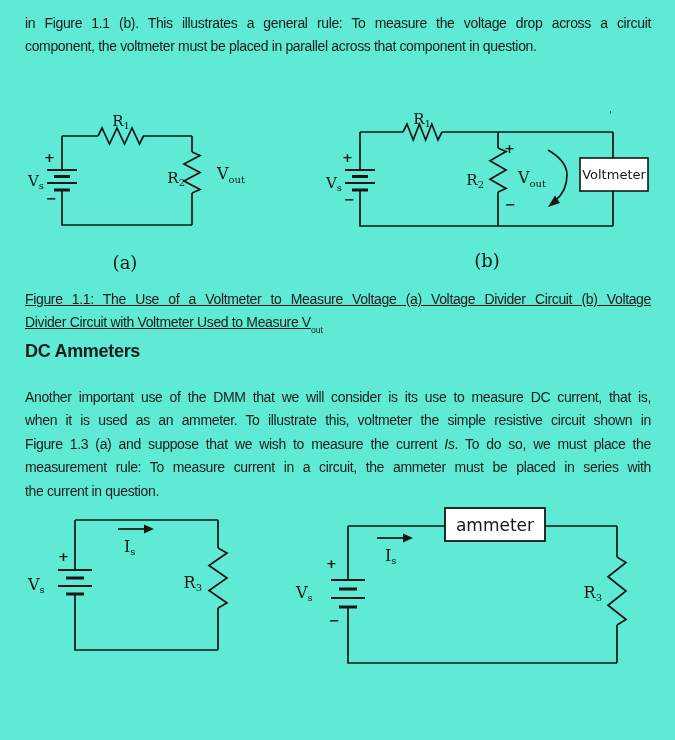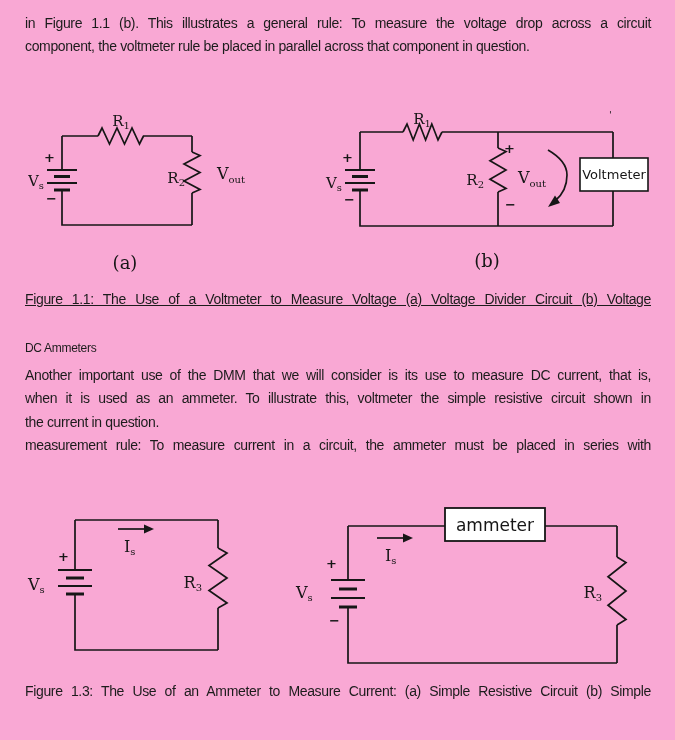--- a/index.html
+++ b/index.html
@@ -1,30 +1,30 @@
 <!DOCTYPE html>
 <html><head>
 <meta charset="utf-8">
 <style>
   html,body { margin:0; padding:0; background:#ffffff; }
   .page {
-    position:relative; width:675px; height:740px; background:#f9a8d4;
+    position:relative; width:675px; height:740px; background:#5eead4;
     font-family:"Liberation Sans", sans-serif; color:#1c1c1c; overflow:hidden;
   }
   .para {
     position:absolute; left:25px; width:626px;
     font-size:14px; line-height:23.4px; letter-spacing:-0.35px;
   }
   .para .line { text-align:justify; text-align-last:justify; }
   .para .line.last { text-align-last:left; }
   .para sub { font-size:0.62em; position:relative; top:0.22em; letter-spacing:0; }
   .para i { font-style:italic; }
   .heading {
     position:absolute; left:25px; width:626px;
-    font-size:12px; font-weight:normal; letter-spacing:-0.3px;
+    font-size:18px; font-weight:bold; letter-spacing:-0.3px;
   }
   .fig { position:absolute; }
   .fig text { font-family:"DejaVu Serif", serif; fill:#161616; font-size:15px; }
   .fig .ss  { font-size:10px; }
   .fig .big { font-size:16px; }
   .fig .tag { font-size:18px; }
   .fig .sign { font-size:13px; font-weight:bold; font-family:"DejaVu Sans", sans-serif; }
   .fig .meter-sm { font-family:"DejaVu Sans", sans-serif; font-size:13px; }
   .fig .meter-lg { font-family:"DejaVu Sans", sans-serif; font-size:17px; }
   .wire { stroke:#161616; stroke-width:1.7; fill:none; }
@@ -34,21 +34,21 @@
   .mbox { fill:#ffffff; stroke:#161616; stroke-width:1.6; }
   .ah { fill:#161616; stroke:none; }
 </style>
 </head>
 <body>
 
 <div class="page">
 
   <div class="para" style="top:12px;">
       <div class="line">in Figure 1.1 (b). This illustrates a general rule: To measure the voltage drop across a circuit</div>
-      <div class="line last">component, the voltmeter rule be placed in parallel across that component in question.</div>
+      <div class="line last">component, the voltmeter must be placed in parallel across that component in question.</div>
     </div>
 
   <svg class="fig" style="left:28px; top:104px;" width="290" height="174" viewBox="0 0 290 174">
     <g>
       <path class="wire" d="M34,32 V66 M34,86 V121 H164 M34,32 H70 M115,32 H164 M164,32 V48 M164,89 V121"></path>
     </g>
     <g>
       <path class="zz" d="M70,32 l4,-8 l7.5,16 l7.5,-16 l7.5,16 l7.5,-16 l7.5,16 l4,-8"></path>
     </g>
     <g>
@@ -94,29 +94,31 @@
       <polygon class="ah" points="226,103 238,99 233,91.5"></polygon>
     </g>
     <rect class="mbox" x="258" y="54" width="68" height="33"></rect>
     <text class="meter-sm" x="292" y="75" text-anchor="middle">Voltmeter</text>
     <text x="287" y="14" class="ss">'</text>
     <text class="tag" x="165" y="163" text-anchor="middle">(b)</text>
   </svg>
 
   <div class="para" style="top:288px;text-decoration:underline;">
       <div class="line">Figure 1.1: The Use of a Voltmeter to Measure Voltage (a) Voltage Divider Circuit (b) Voltage</div>
+      <div class="line last">Divider Circuit with Voltmeter Used to Measure V<sub>out</sub></div>
     </div>
 
   <div class="heading" style="top:341px;">DC Ammeters</div>
 
-  <div class="para" style="top:364px;">
+  <div class="para" style="top:386px;">
       <div class="line">Another important use of the DMM that we will consider is its use to measure DC current, that is,</div>
       <div class="line">when it is used as an ammeter. To illustrate this, voltmeter the simple resistive circuit shown in</div>
+      <div class="line">Figure 1.3 (a) and suppose that we wish to measure the current <i>Is</i>. To do so, we must place the</div>
+      <div class="line">measurement rule: To measure current in a circuit, the ammeter must be placed in series with</div>
       <div class="line last">the current in question.</div>
-      <div class="line">measurement rule: To measure current in a circuit, the ammeter must be placed in series with</div>
     </div>
 
   <svg class="fig" style="left:18px; top:500px;" width="250" height="160" viewBox="0 0 250 160">
     <g>
       <path class="wire" d="M57,20 V70 M57,94 V150 H200 M57,20 H200 M200,20 V48 M200,108 V150"></path>
     </g>
     <g>
       <path class="wire" d="M100,29 H128"></path>
       <polygon class="ah" points="136,29 126,24.5 126,33.5"></polygon>
     </g>
@@ -151,16 +153,15 @@
     <text class="sign" x="38" y="70">+</text>
     <text class="sign" x="41" y="127">−</text>
     <text class="big" x="8" y="100"><tspan>V</tspan><tspan class="ss" dy="3">s</tspan></text>
     <g>
       <path class="zz" d="M329,59 l9,5.5 l-18,14.25 l18,14.25 l-18,14.25 l18,14.25 l-9,5.5"></path>
     </g>
     <text class="big" x="314" y="100" text-anchor="end"><tspan>R</tspan><tspan class="ss" dy="3">3</tspan></text>
   </svg>
 
   <div class="para" style="top:680px;">
-      <div class="line">Figure 1.3: The Use of an Ammeter to Measure Current: (a) Simple Resistive Circuit (b) Simple</div>
     </div>
 
 </div>
 
 </body></html>

